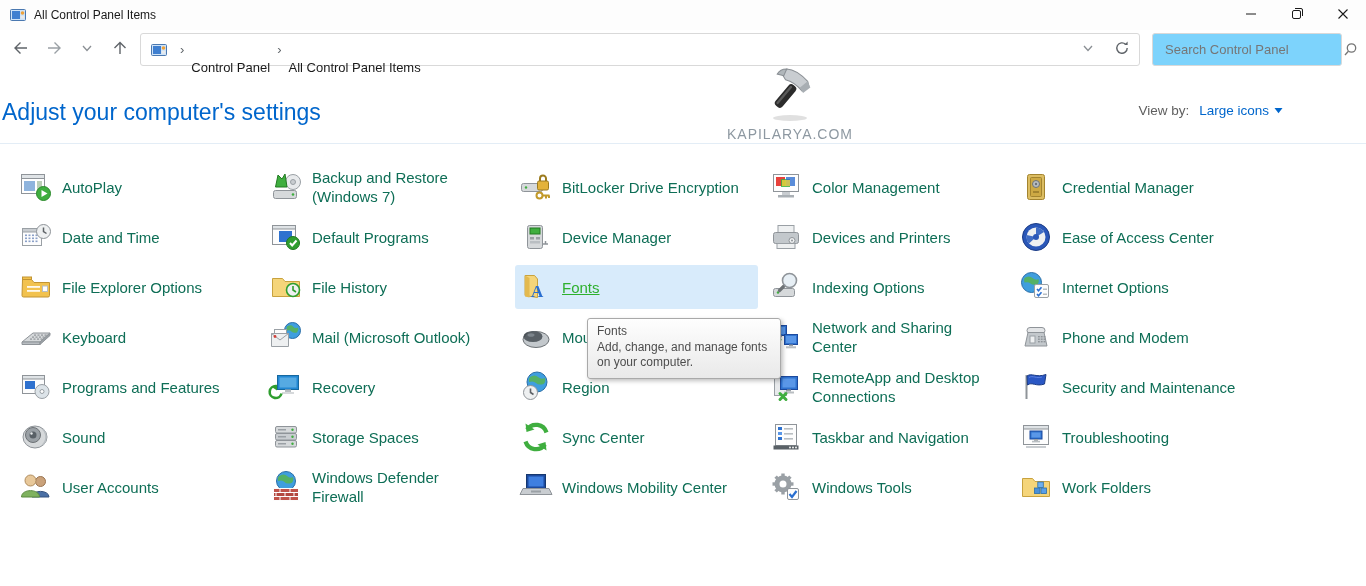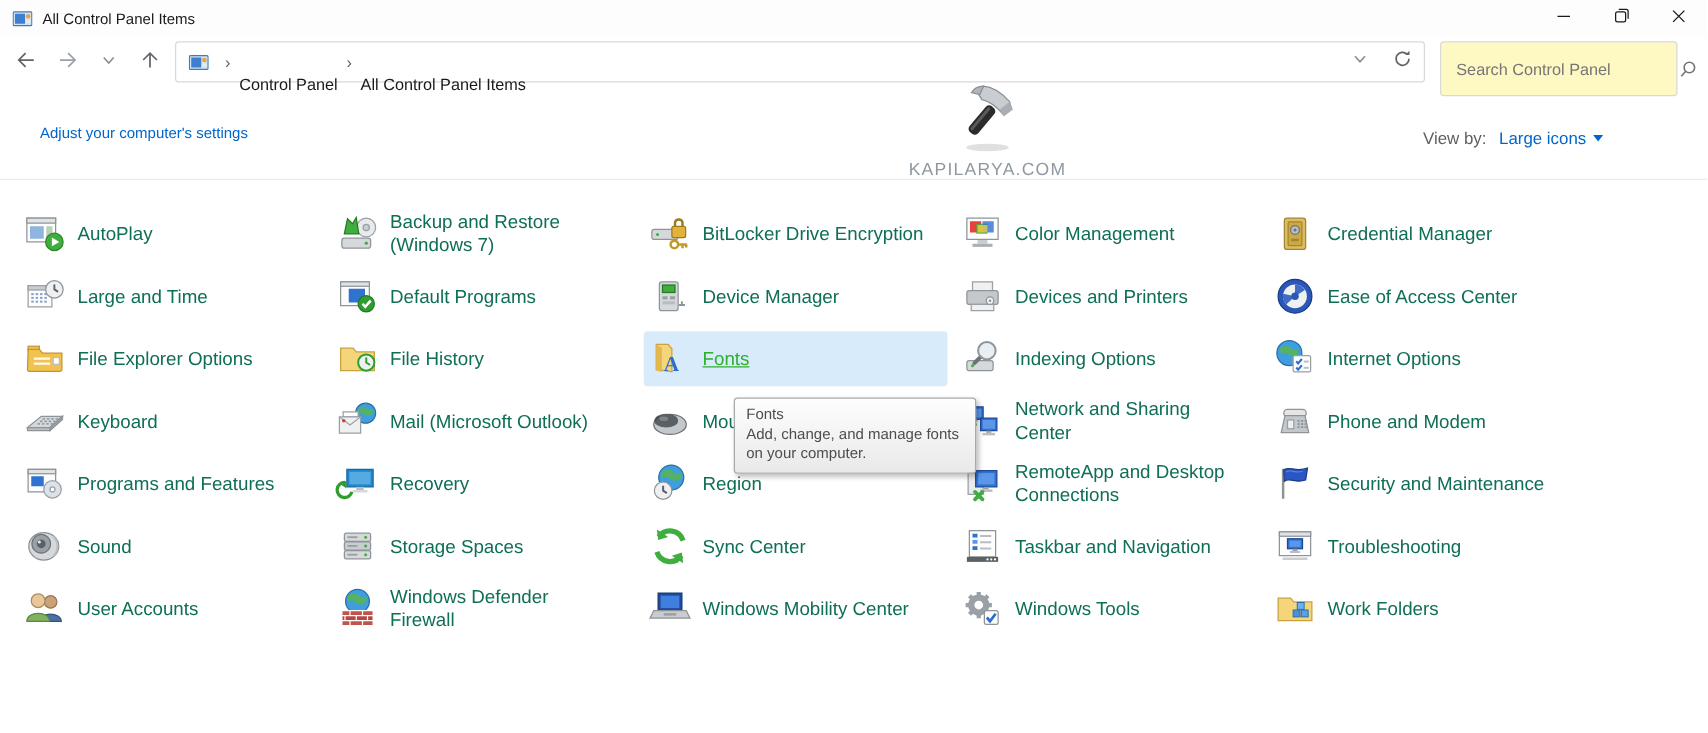--- a/index.html
+++ b/index.html
@@ -17,26 +17,26 @@
   
   .toolbar{position:absolute;left:0;top:30px;width:1366px;height:40px;display:flex;align-items:center;}
   .nav-btn{width:30px;height:32px;display:flex;align-items:center;justify-content:center;margin-left:3px;}
   .nav-btn:first-child{margin-left:6px;}
   .addressbar{position:absolute;left:140px;top:3px;width:1000px;height:33px;border:1px solid #d9d9d9;border-radius:3px;background:#fff;display:flex;align-items:center;box-sizing:border-box;}
   .addressbar .crumb-ico{margin:0 6px 0 10px;display:flex;}
   .crumb-sep{color:#5f6469;font-size:13px;margin:0 7px;}
   .crumb{font-size:13px;color:#1a1a1a;white-space:nowrap;cursor:default;margin-top:36px;}
   .addr-spacer{flex:1;}
   .addr-btn{width:34px;height:31px;display:flex;align-items:center;justify-content:center;}
-  .searchbox{position:absolute;left:1152px;top:3px;width:190px;height:44px;border:1px solid #d9d9d9;border-radius:3px;background:#fef9c3;display:flex;align-items:center;box-sizing:border-box;}
+  .searchbox{position:absolute;left:1152px;top:3px;width:190px;height:33px;border:1px solid #d9d9d9;border-radius:3px;background:#7dd3fc;display:flex;align-items:center;box-sizing:border-box;}
   .searchbox input{border:none;outline:none;flex:1;margin-left:10px;font-size:13px;font-family:"Liberation Sans",sans-serif;color:#1a1a1a;background:transparent;}
   .searchbox input::placeholder{color:#767676;}
   .searchbox .mag{margin-right:10px;display:flex;}
   
-  .heading{position:absolute;left:32px;top:99px;font-size:12px;color:var(--heading-link);cursor:default;}
+  .heading{position:absolute;left:2px;top:99px;font-size:23px;color:var(--heading-link);cursor:default;}
   .viewby{position:absolute;right:83px;top:103px;font-size:13.5px;display:flex;align-items:center;white-space:nowrap;}
   .viewby .lbl{color:#5f5f5f;margin-right:10px;}
   .viewby .val{color:var(--heading-link);cursor:pointer;display:flex;align-items:center;}
   .viewby .caret{margin-left:5px;display:flex;}
   
   .watermark{position:absolute;left:715px;top:64px;width:150px;text-align:center;pointer-events:none;}
   .watermark .wm-text{font-size:14px;letter-spacing:1px;color:#8d98a1;margin-top:-2px;}
   .wm-line{position:absolute;left:0;top:143px;width:1366px;height:1px;background:#e3edf6;pointer-events:none;}
   
   .grid{position:absolute;left:18px;top:162px;display:grid;grid-template-columns:repeat(5,250px);grid-auto-rows:50px;}
@@ -252,21 +252,21 @@
             <rect x="17.5" y="18.5" width="2" height="1.6"></rect>
             <rect x="7" y="21.5" width="2" height="1.6"></rect>
             <rect x="10.5" y="21.5" width="2" height="1.6"></rect>
             <rect x="14" y="21.5" width="2" height="1.6"></rect>
             <rect x="17.5" y="21.5" width="2" height="1.6"></rect>
           </g>
           <circle cx="25.5" cy="12.5" r="7" fill="#eef0f1" stroke="#8f9499"></circle>
           <path d="M25.5 8.5 v4 l3 2" fill="none" stroke="#5d6166" stroke-width="1.5"></path>
         </svg>
       </span>
-      <span class="cp-label">Large and Time</span>
+      <span class="cp-label">Date and Time</span>
     </div>
     <div class="cp-item">
       <span class="cp-ico">
         <svg width="36" height="36" viewBox="0 0 36 36">
           <rect x="4.5" y="6.5" width="23" height="19" fill="#fdfdfd" stroke="#8f9499"></rect>
           <rect x="4.5" y="6.5" width="23" height="3.5" fill="#dfe3e6" stroke="#8f9499"></rect>
           <rect x="11" y="12" width="13" height="11" fill="#2f72cf"></rect>
           <circle cx="25" cy="24" r="6.5" fill="#2f9e2f" stroke="#1f7a1f"></circle>
           <path d="M22 24 l2.2 2.5 L28.5 21.5" fill="none" stroke="#fff" stroke-width="2"></path>
         </svg>

